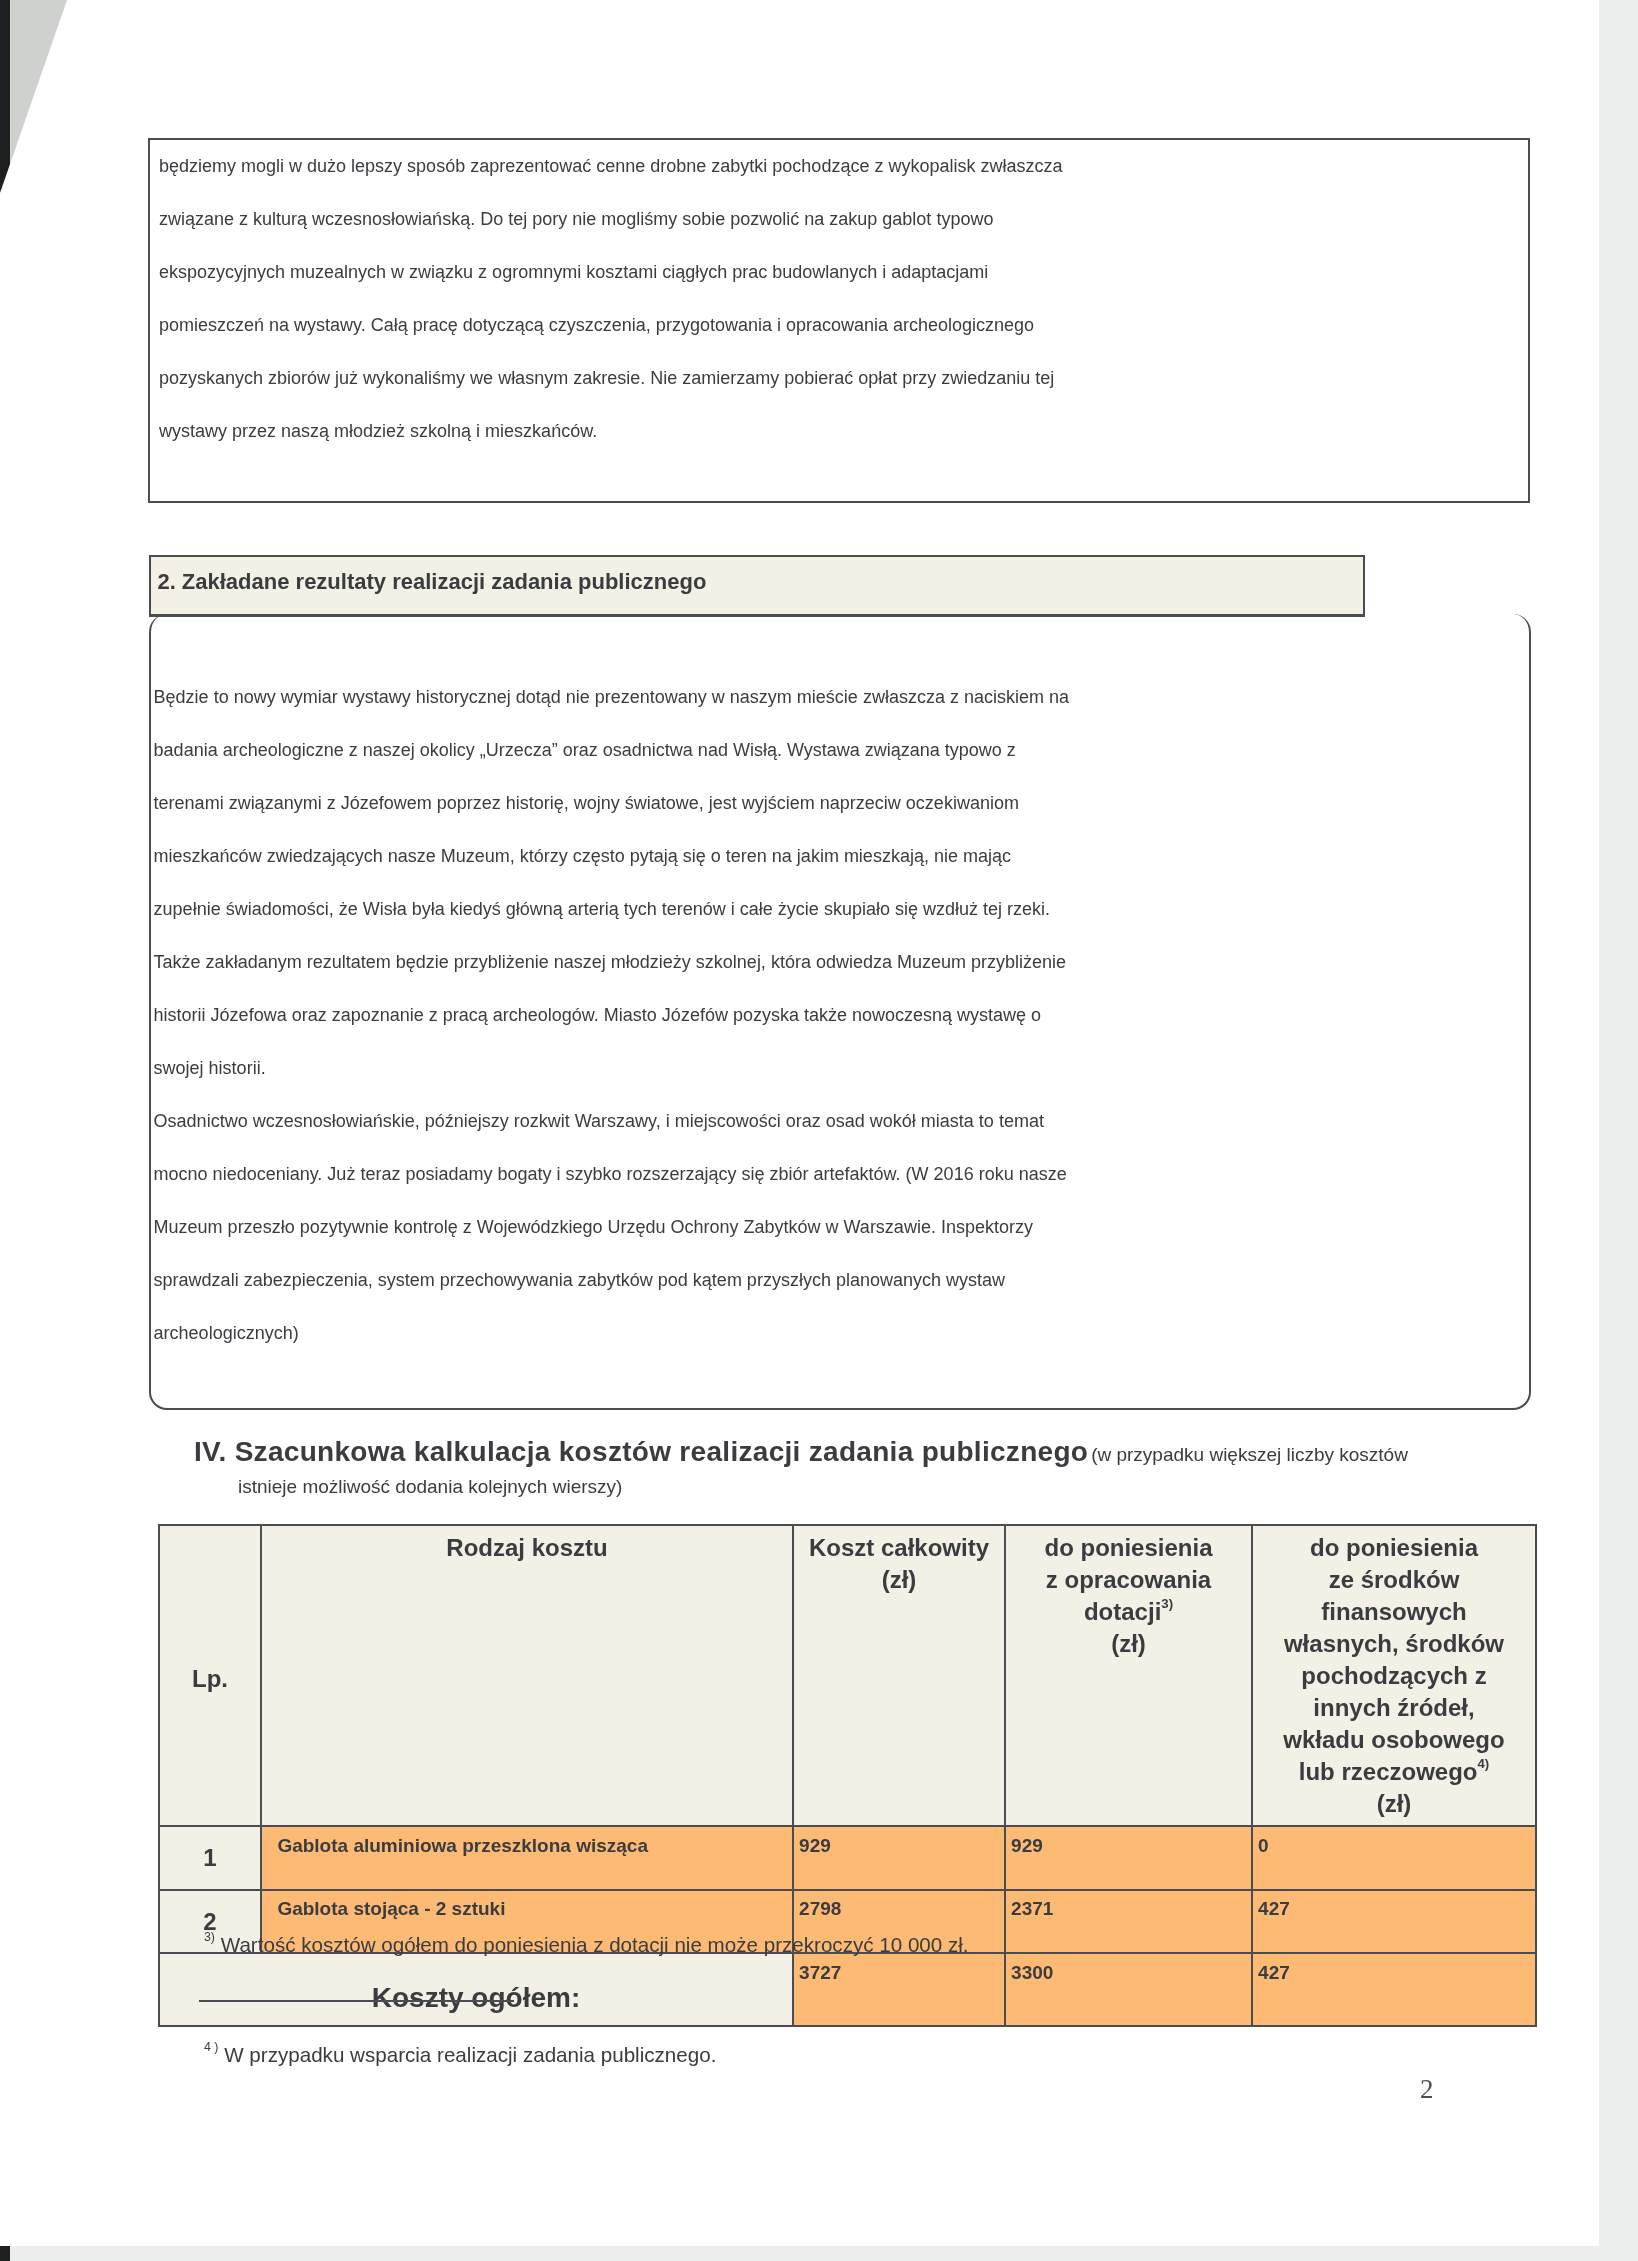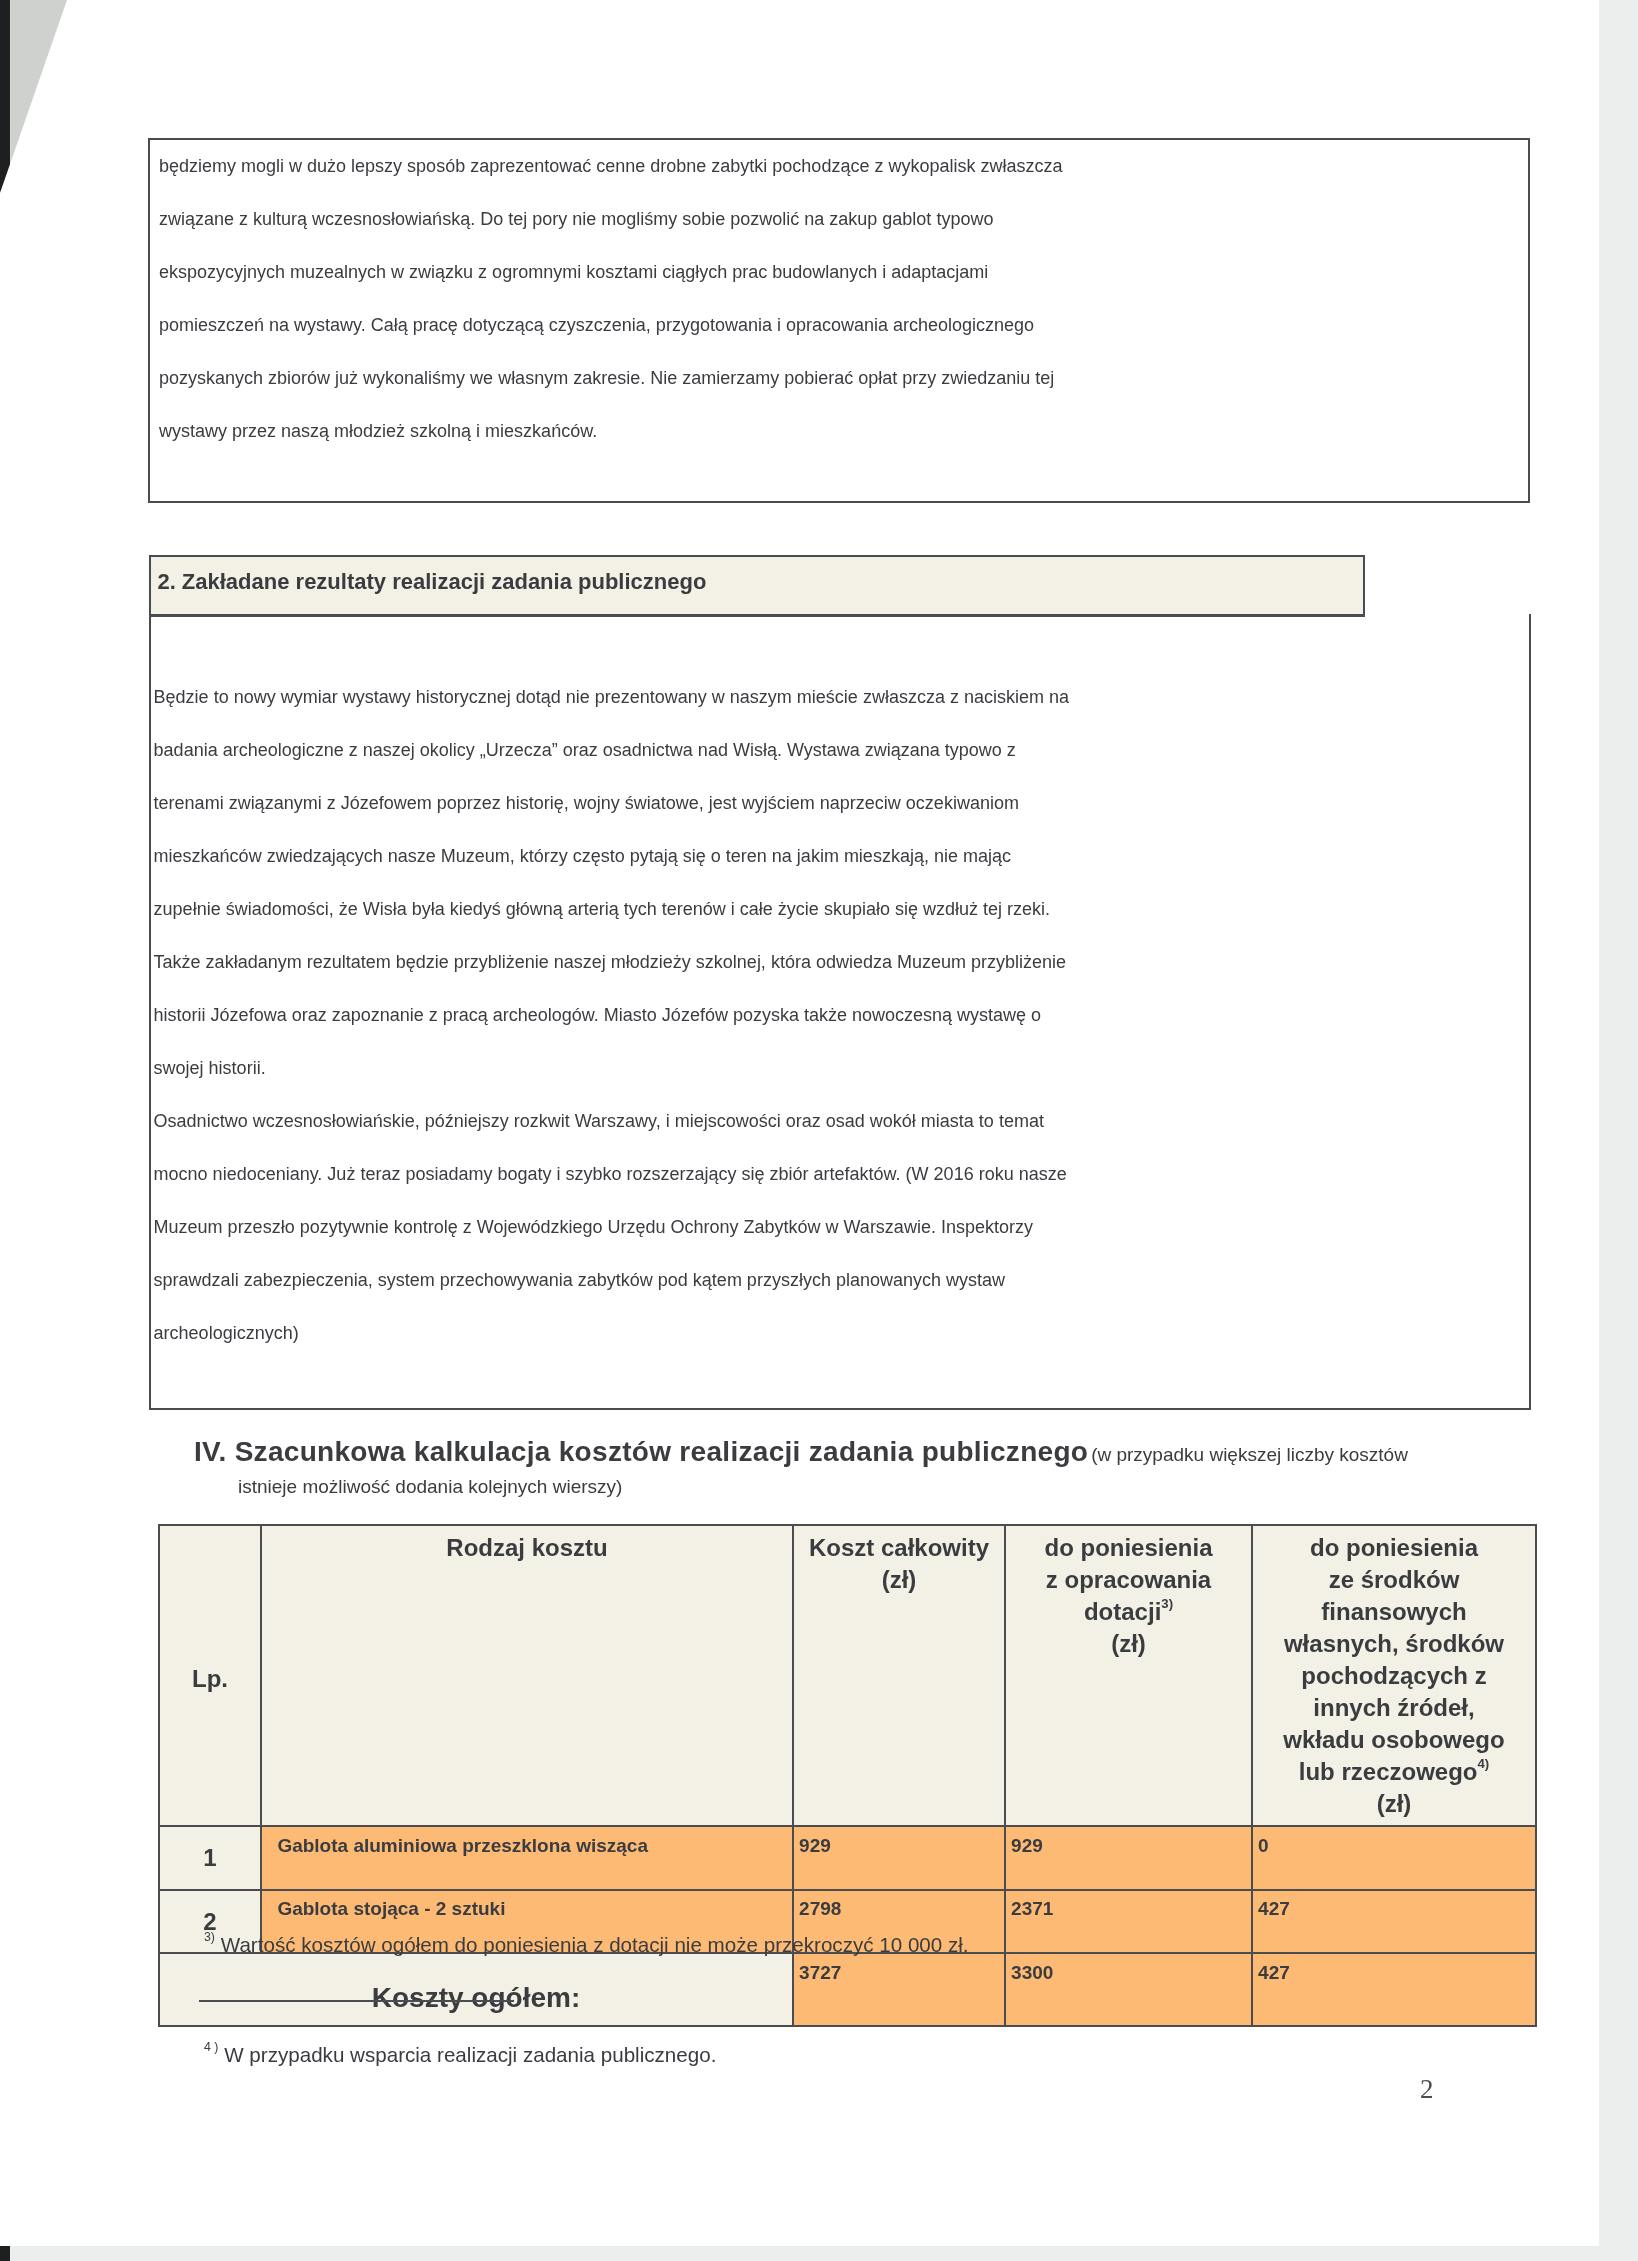--- a/index.html
+++ b/index.html
@@ -16,21 +16,21 @@
       position:absolute; left:0; top:0; width:1599px; height:2246px;
       background:#ffffff;
       clip-path:polygon(67px 0, 100% 0, 100% 100%, 0 100%, 0 193px);
       box-shadow:0 1.3px 1.3px #9a9c9e;
     }
     .box { position:absolute; border:2.6px solid #4a4c50; box-sizing:border-box; }
     .para { position:absolute; left:9px; right:1.3px; font-size:18px; line-height:53px; text-align:justify; text-align-last:left; color:#3a3c40; }
     #box1 { left:148px; top:138px; width:1382px; height:365px; }
     #box2-head { left:149px; top:555px; width:1216px; height:62px; background:#f3f1e6; border-bottom-width:3.2px; }
     #box2-head .title { position:absolute; left:6.4px; top:11.6px; font-size:22px; font-weight:bold; color:#3a3c40; }
-    #box2-body { left:149px; top:614px; width:1382px; height:796px; border-top:none; }
+    #box2-body { left:149px; top:614px; width:1382px; height:796px; border-top:none;border-radius:18px; }
     .sec4 { position:absolute; left:194px; top:1436px; width:1292px; }
     .sec4 .h { font-size:28px; font-weight:bold; color:#3a3c40; letter-spacing:0.3px; }
     .sec4 .note { font-size:19px; color:#3a3c40; }
     .sec4 .line2 { position:absolute; left:44px; top:40px; font-size:19px; white-space:nowrap; }
     table.costs {
       position:absolute; left:158px; top:1524px; width:1376px;
       border-collapse:collapse; table-layout:fixed;
     }
     table.costs td, table.costs th { border:2.6px solid #4a4c50; vertical-align:top; padding:0; }
     table.costs th { background:#f3f1e6; font-weight:bold; font-size:24px; color:#3a3c40; line-height:32px; text-align:center; padding-top:6.4px;margin-top:44px; }

